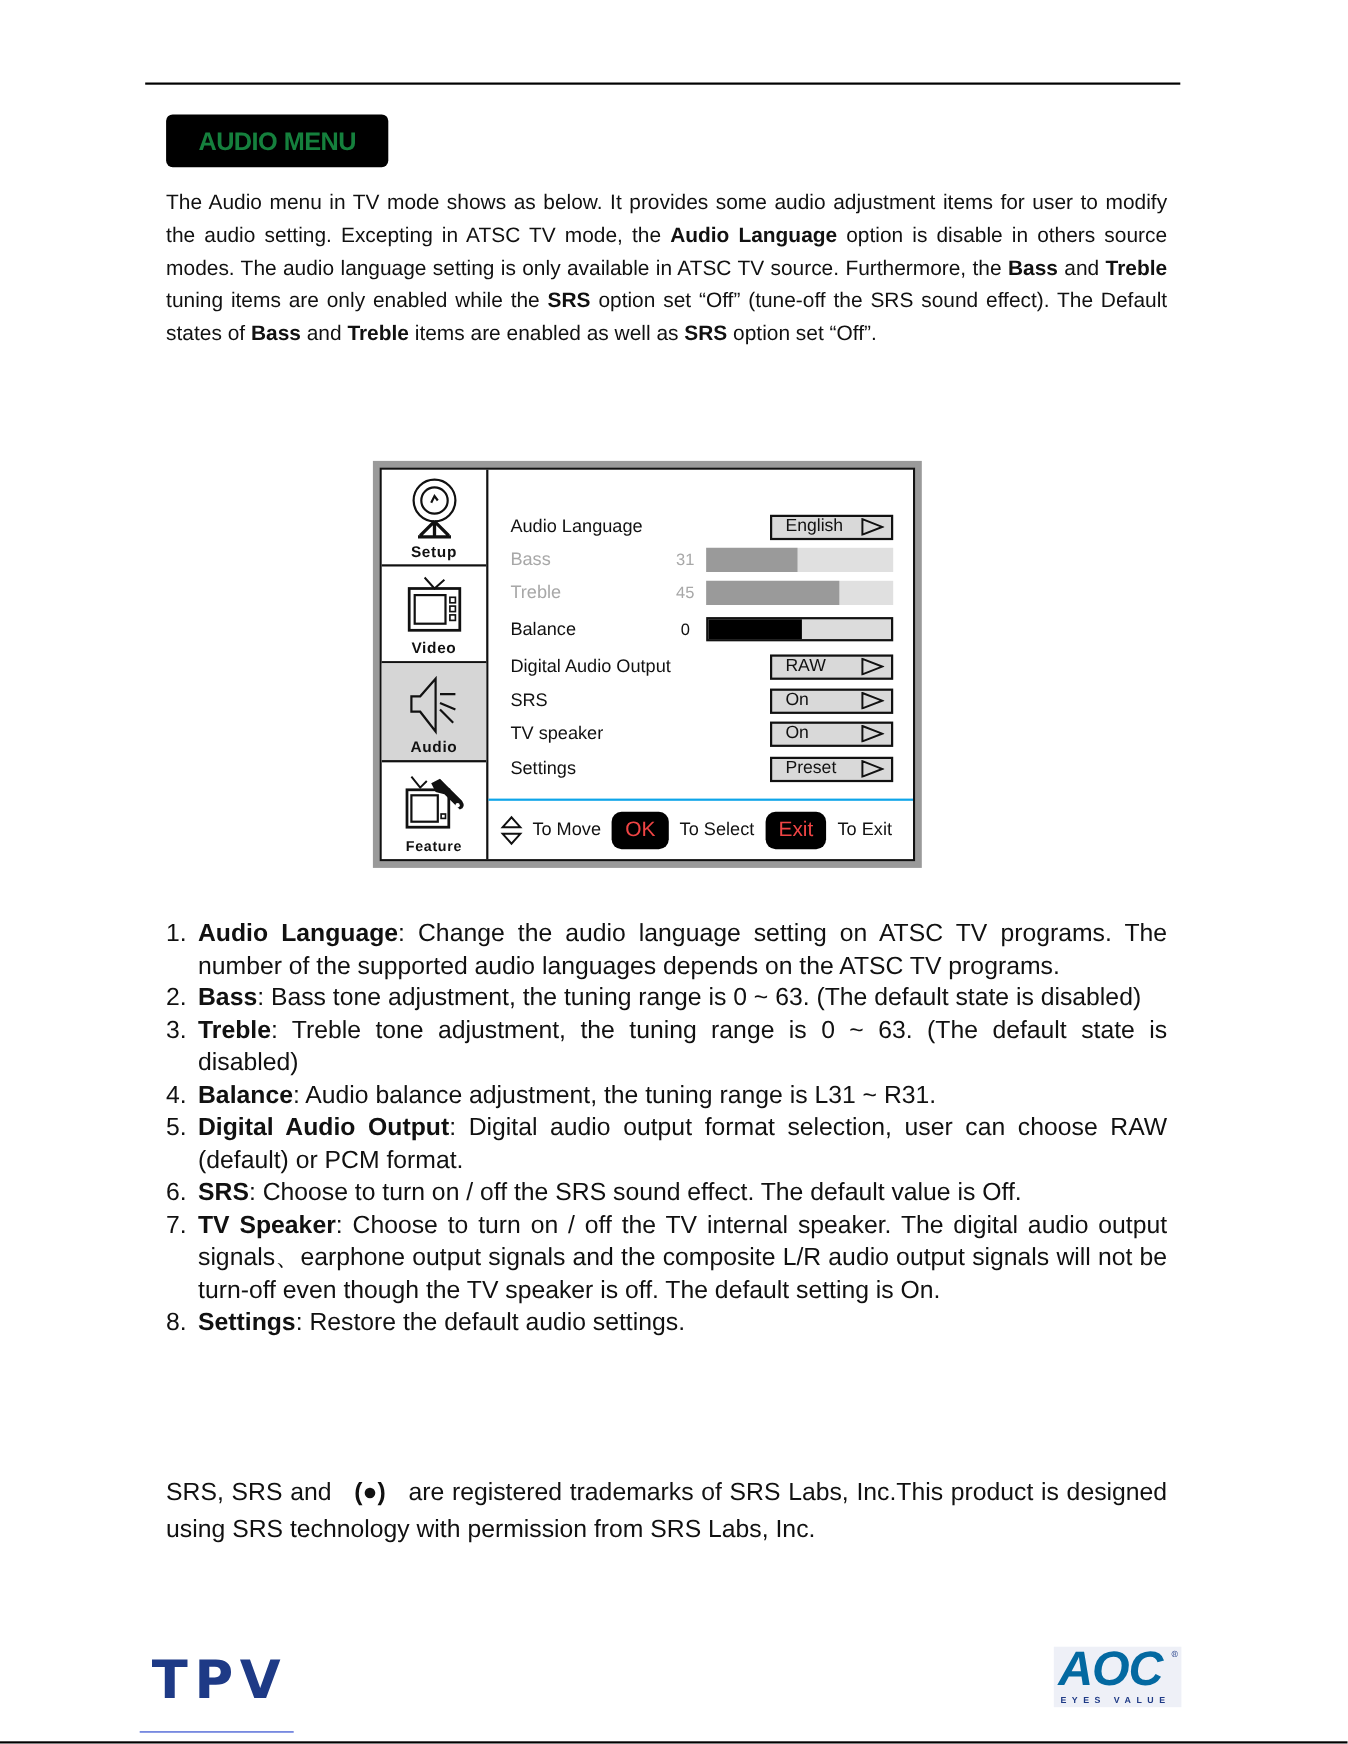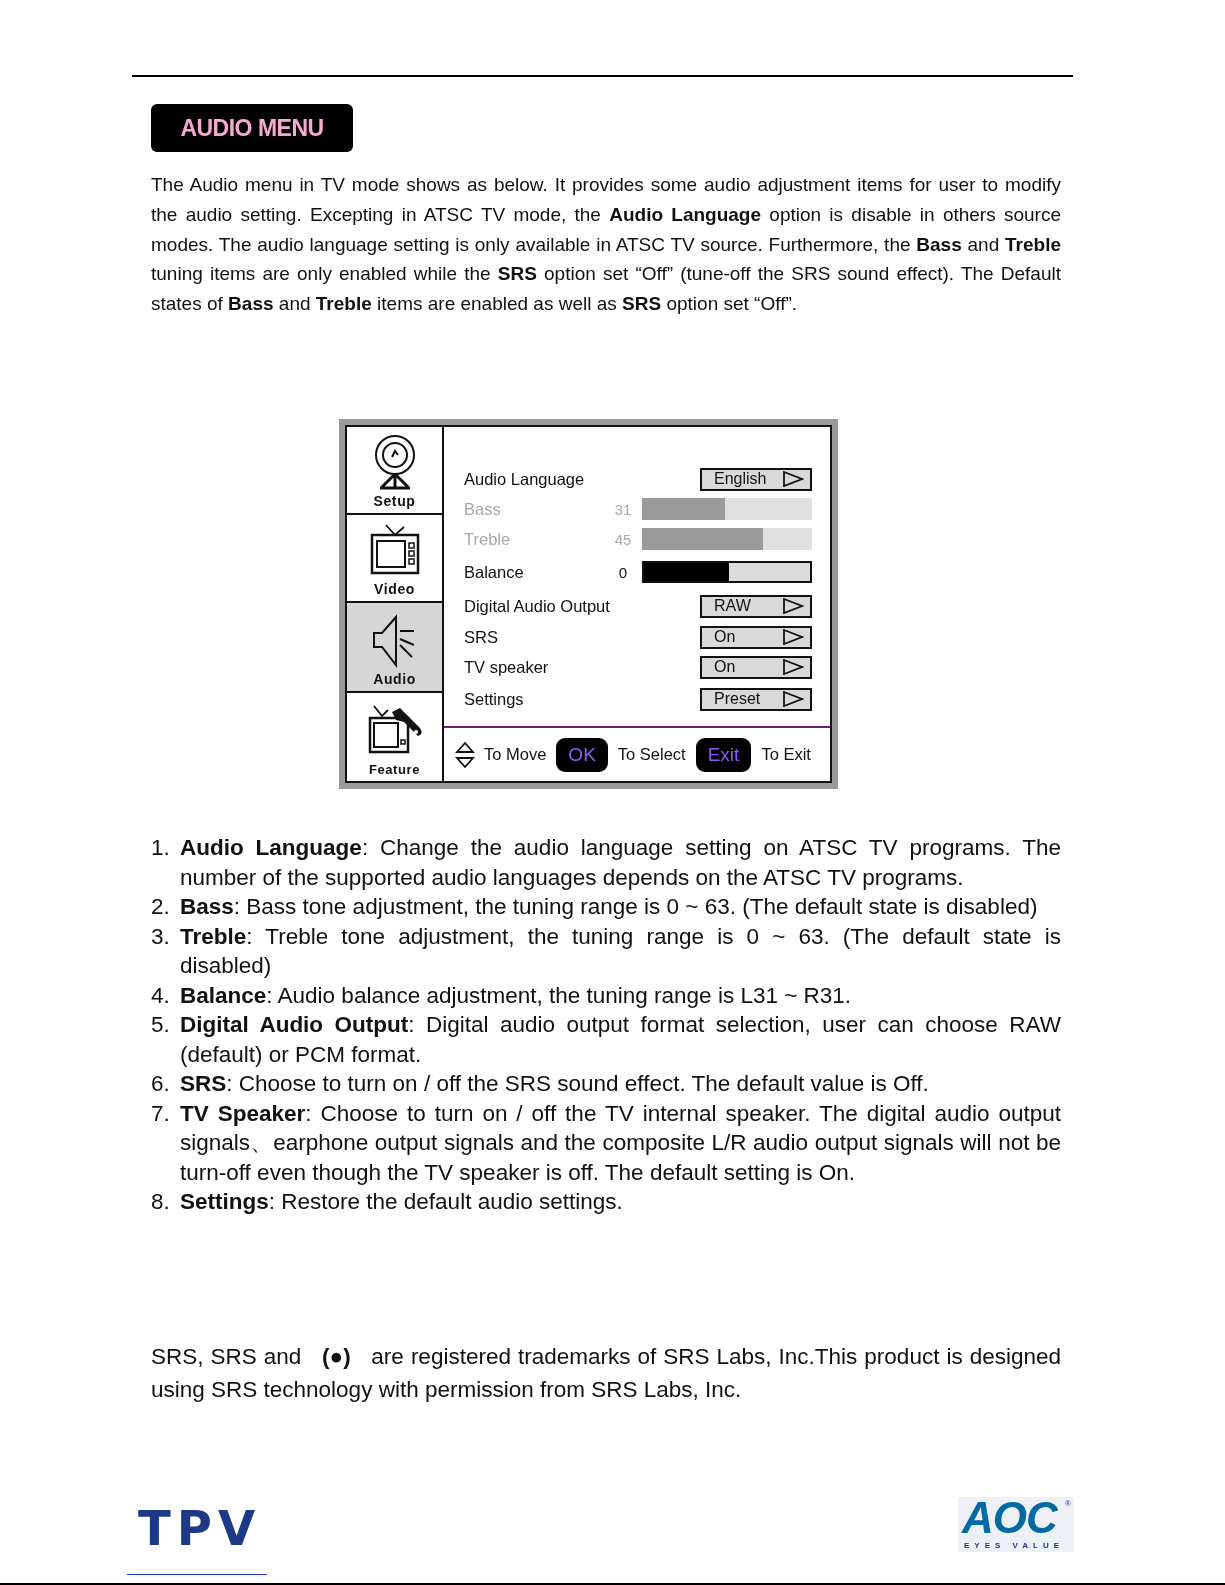--- a/index.html
+++ b/index.html
@@ -1,18 +1,18 @@
 <!DOCTYPE html>
 <html><head>
 <meta charset="utf-8">
 <style>
   html, body { margin:0; padding:0; background:#fff; }
   body { width:1225px; height:1585px; position:relative; font-family:"Liberation Sans", sans-serif; color:#111; overflow:hidden; }
   .top-rule { position:absolute; left:132px; top:75px; width:941px; height:2px; background:#000; }
-  .section-badge { position:absolute; left:151px; top:104px; width:202px; height:48px; background:#000; border-radius:6px; color:#f9a8d4; font-weight:bold; font-size:23px; display:flex; align-items:center; justify-content:center; letter-spacing:-0.5px; }
+  .section-badge { position:absolute; left:151px; top:104px; width:202px; height:48px; background:#000; border-radius:6px; color:#15803d; font-weight:bold; font-size:23px; display:flex; align-items:center; justify-content:center; letter-spacing:-0.5px; }
   .intro { position:absolute; left:151px; top:170px; width:910px; font-size:19px; line-height:29.8px; text-align:justify; }
   .intro b, .list b { font-weight:bold; }
 
   
   .osd { position:absolute; left:339px; top:419px; width:499px; height:370px; background:#9a9a9a; box-sizing:border-box; padding:6px 6px 6px 6px; }
   .osd-inner { position:relative; width:100%; height:100%; background:#fff; border:2px solid #111; box-sizing:border-box; }
   .osd-side { position:absolute; left:0; top:0; width:97px; height:100%; border-right:2px solid #111; box-sizing:border-box; }
   .osd-tab { position:relative; border-bottom:2px solid #111; box-sizing:border-box; display:flex; flex-direction:column; align-items:center; justify-content:flex-end; padding-bottom:4px; }
   .osd-tab.active { background:#d6d6d6; }
   .osd-tab .lbl { font-weight:bold; font-size:14px; letter-spacing:0.6px; }
@@ -22,22 +22,22 @@
   .row .name { flex:0 0 auto; font-weight:500; }
   .row.disabled .name, .row.disabled .num { color:#a8a8a8; }
   .row .num { position:absolute; left:148px; width:22px; text-align:center; font-size:15px; }
   .sel { position:absolute; right:0; width:112px; height:23px; border:2px solid #111; background:#d9d9d9; box-sizing:border-box; display:flex; align-items:center; font-size:16px; }
   .sel .v { padding-left:12px; flex:1; }
   .sel .arr { width:22px; height:16px; margin-right:6px; }
   .bar { position:absolute; left:178px; right:0; height:22px; background:#e0e0e0; box-sizing:border-box; }
   .bar .fill { height:100%; background:#9a9a9a; }
   .bar.dark { border:2px solid #111; background:#dcdcdc; }
   .bar.dark .fill { background:#000; }
-  .osd-foot { position:absolute; left:97px; right:0; bottom:0; height:53px; border-top:2px solid #701a75; display:flex; align-items:center; font-size:16.5px; }
-  .pill { background:#000; color:#8b5cf6; border-radius:9px; padding:6px 12px; font-size:19px; margin:0 6px; }
+  .osd-foot { position:absolute; left:97px; right:0; bottom:0; height:53px; border-top:2px solid #0ea5e9; display:flex; align-items:center; font-size:16.5px; }
+  .pill { background:#000; color:#ef4444; border-radius:9px; padding:6px 12px; font-size:19px; margin:0 6px; }
   .foot-txt { margin:0 4px; }
 
   .list { position:absolute; left:151px; top:833px; width:910px; font-size:22.5px; line-height:29.5px; }
   .li { display:flex; text-align:justify; }
   .li .n { flex:0 0 29px; }
   .li .t { flex:1; }
   .trademark { position:absolute; left:151px; top:1340px; width:910px; font-size:22.5px; line-height:33px; text-align:justify; }
   .srs-logo { display:inline-block; width:56px; text-align:center; font-weight:bold; }
   .tpv { position:absolute; left:138px; top:1500px; color:#1e3a86; font-weight:bold; font-size:48px; letter-spacing:6px; font-family:"DejaVu Sans", sans-serif; }
   .tpv-line { position:absolute; left:127px; top:1574px; width:140px; height:1px; background:#1f3dcc; }

